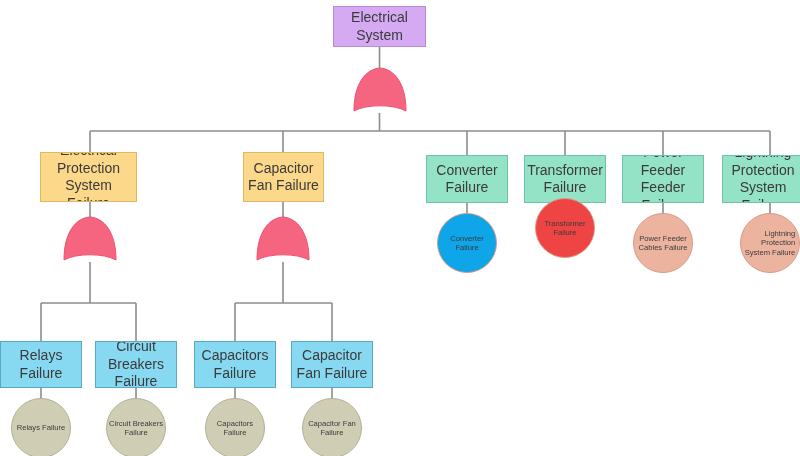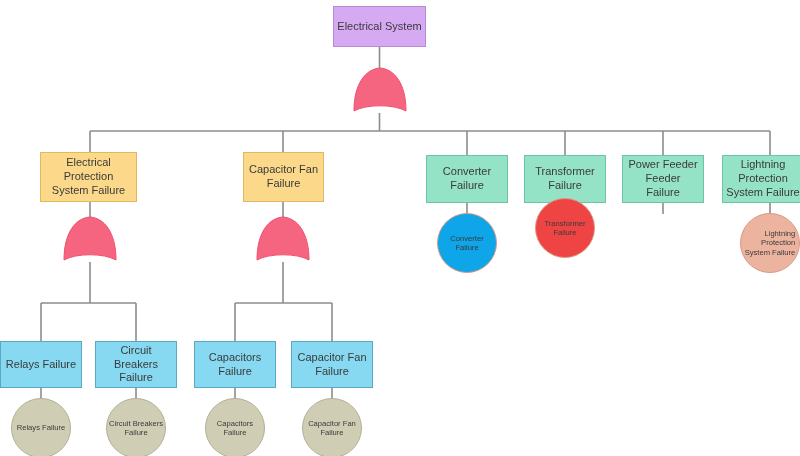--- a/index.html
+++ b/index.html
@@ -29,21 +29,21 @@
     justify-content: center;
     text-align: center;
     color: #3a3a3a;
     line-height: 1.25;
     white-space: pre-line;
     overflow: hidden;
   }
   .rect {
     border-width: 1px;
     border-style: solid;
-    font-size: 11px;
+    font-size: 14px;
     padding: 2px 3px;
   }
   .circle {
     border-radius: 50%;
     border-width: 1px;
     border-style: solid;
     font-size: 7.6px;
     padding: 2px;
   }
   .gate {
@@ -130,20 +130,22 @@
 
   <div class="node rect" style="left:722px;top:155px;width:82px;height:48px;background:#95e3c6;border-color:#6cc4a5;">Lightning Protection
 System Failure</div>
 
   <div class="node circle" style="left:437px;top:213px;width:60px;height:60px;background:#0ea5e9;border-color:#d79a85;">Converter
 Failure</div>
 
   <div class="node circle" style="left:535px;top:198px;width:60px;height:60px;background:#ef4444;border-color:#d79a85;">Transformer
 Failure</div>
 
+  <div class="node circle" style="left:633px;top:213px;width:60px;height:60px;background:#ecb49f;border-color:#d79a85;">Power Feeder
+Cables Failure</div>
 
   <div class="node circle" style="left:740px;top:213px;width:60px;height:60px;background:#ecb49f;border-color:#d79a85;text-align:right;">Lightning
 Protection
 System Failure</div>
 
   <div class="node rect" style="left:0px;top:341px;width:82px;height:47px;background:#87d9f2;border-color:#5aa8c4;">Relays Failure</div>
 
   <div class="node rect" style="left:95px;top:341px;width:82px;height:47px;background:#87d9f2;border-color:#5aa8c4;">Circuit Breakers Failure</div>
 
   <div class="node rect" style="left:194px;top:341px;width:82px;height:47px;background:#87d9f2;border-color:#5aa8c4;">Capacitors Failure</div>

